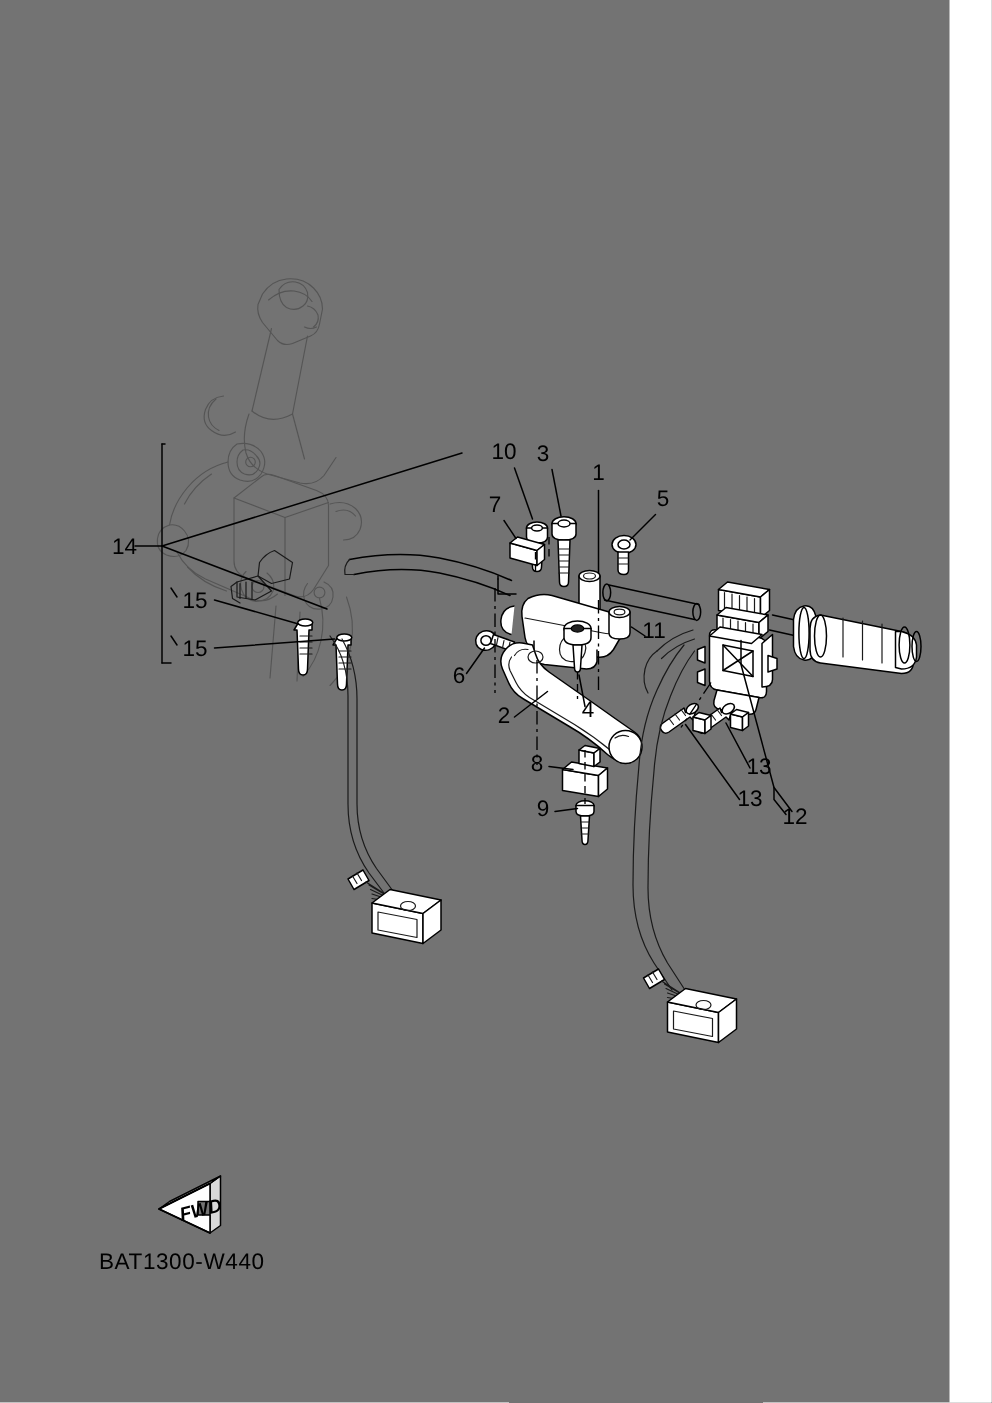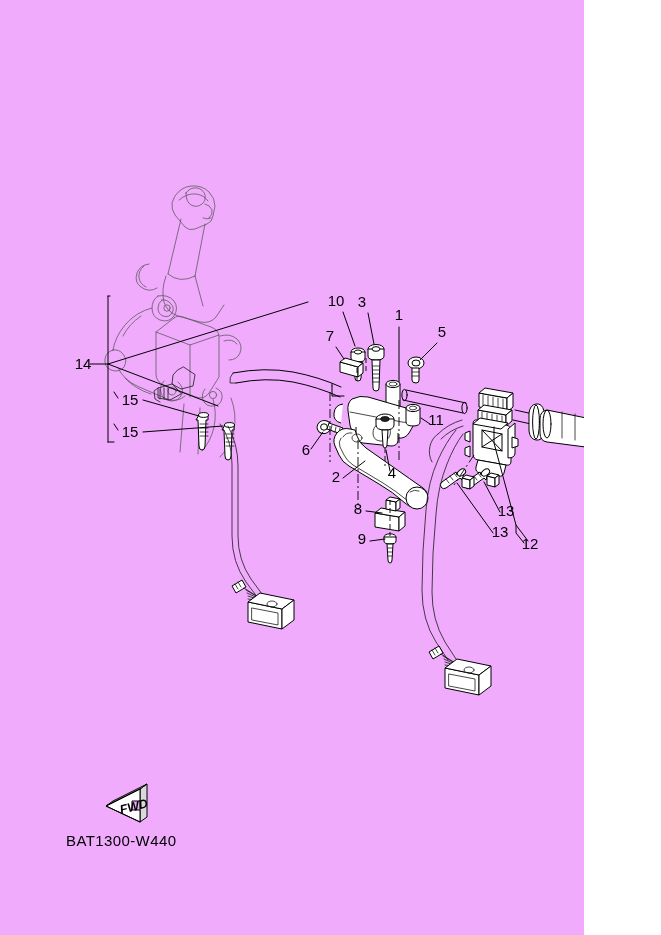--- a/index.html
+++ b/index.html
@@ -6,23 +6,23 @@
   html, body {
     margin: 0;
     padding: 0;
     background: #ffffff;
   }
   body {
     font-family: "Liberation Sans", sans-serif;
   }
   #page {
     position: relative;
-    width: 584px;
+    width: 633px;
     height: 935px;
-    background: #f0abfc;
+    background: #737373;
     overflow: hidden;
   }
   #diagram-svg {
     position: absolute;
     left: 0;
     top: 0;
     width: 661px;
     height: 935px;
   }
   .callout-num {

